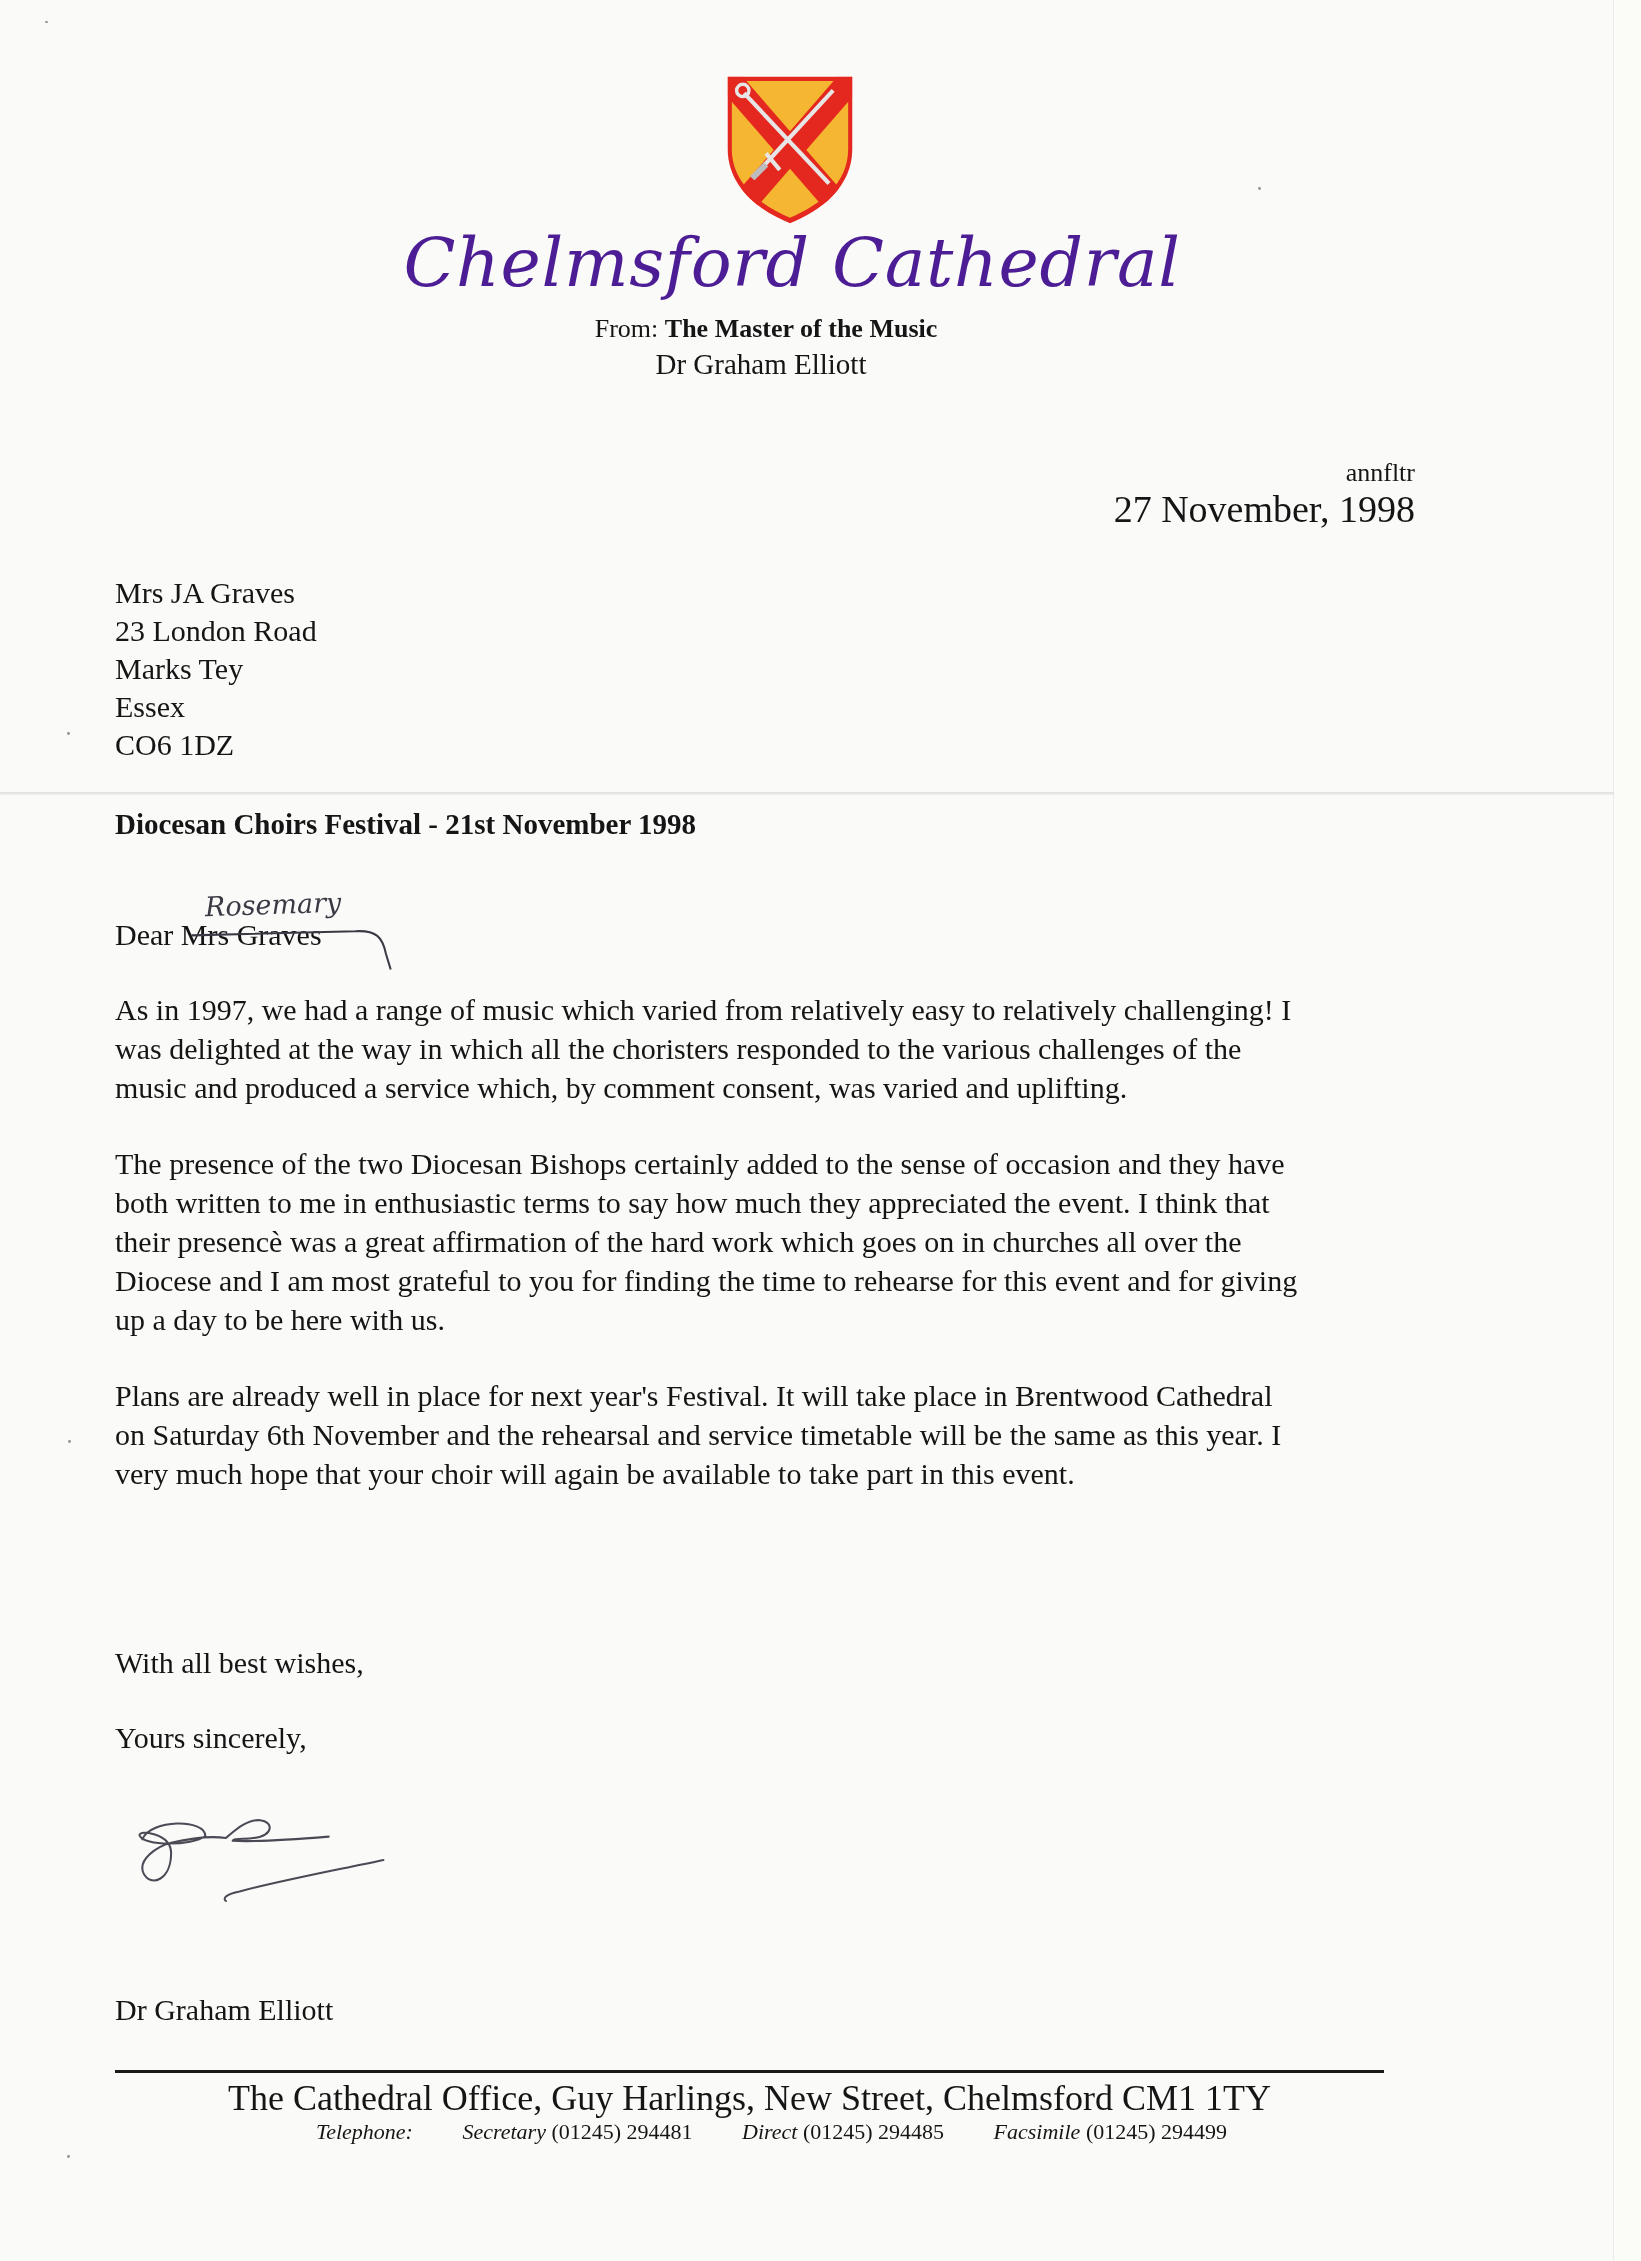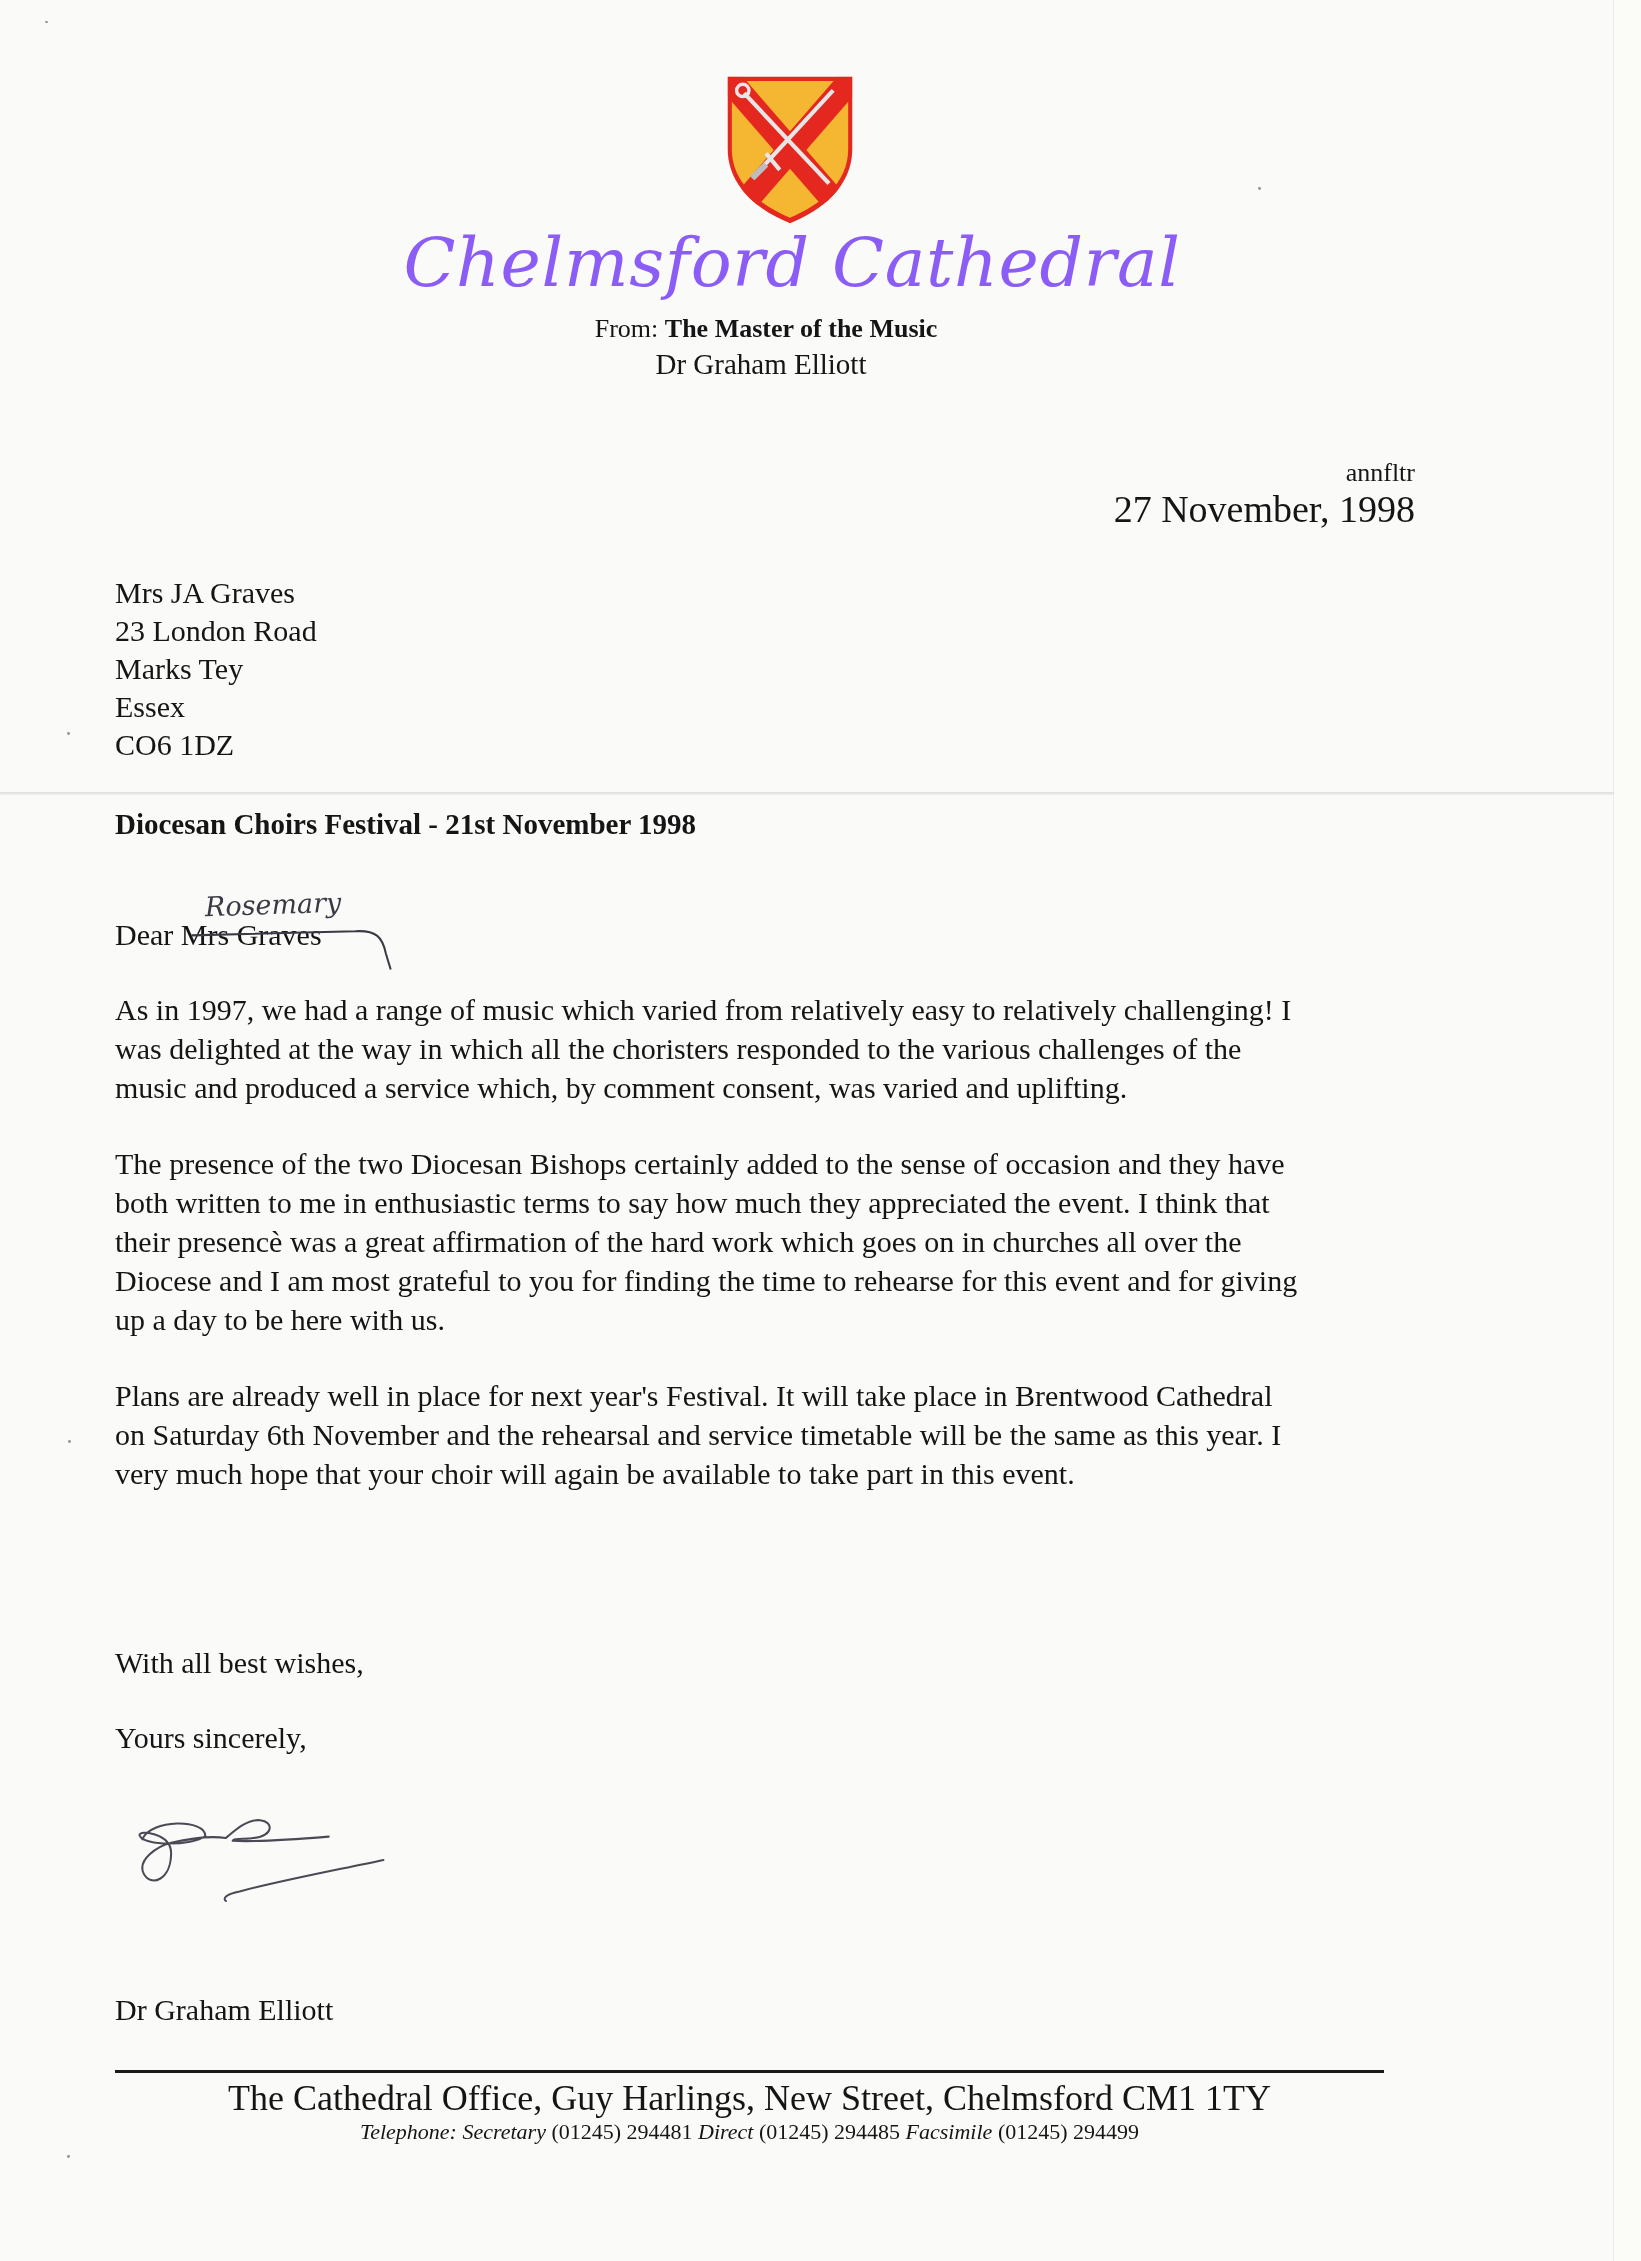--- a/index.html
+++ b/index.html
@@ -24,21 +24,21 @@
       position: absolute; left: 0; top: 792px; width: 1614px; height: 2.7px;
       background: linear-gradient(to bottom, #d8d8d6, #ececea);
       opacity: 0.8;
     }
     .crest {
       position: absolute; left: 725px; top: 74px; width: 130px; height: 152px;
     }
     .brand-title {
       position: absolute; left: 0; top: 229px; width: 1584px; text-align: center;
       font-family: "DejaVu Serif", serif; font-style: italic;
-      font-size: 68px; letter-spacing: 0.7px; color: #8b5cf6; line-height: 1;
+      font-size: 68px; letter-spacing: 0.7px; color: #4c1d95; line-height: 1;
     }
     .from-line {
       position: absolute; left: 0; top: 316px; width: 1532px; text-align: center;
       font-size: 26px; line-height: 1;
     }
     .from-line .role { font-weight: bold; }
     .from-name {
       position: absolute; left: 0; top: 350px; width: 1522px; text-align: center;
       font-size: 29px; line-height: 1;
     }
@@ -90,21 +90,21 @@
     }
     .footer-rule {
       position: absolute; left: 115px; top: 2070px; width: 1269px; height: 2.7px;
       background: #1a1a1a;
     }
     .footer {
       position: absolute; left: 115px; top: 2079px; width: 1269px; text-align: center;
     }
     .footer .office { font-size: 36px; line-height: 38px; }
     .footer .phones { font-size: 22px; line-height: 30px; }
-    .footer .phones i { font-style: italic; }
+    .footer .phones i { font-style: italic; margin-left: 44px; }
     .footer .email { font-size: 22px; line-height: 29px; }
     .speck { position: absolute; width: 2.7px; height: 2.7px; border-radius: 1.4px; background: #555; opacity: 0.6; }
   </style>
 </head>
 <body>
 
 <div class="page"></div>
 <div class="page-edge"></div>
 <div class="fold-line"></div>
 

